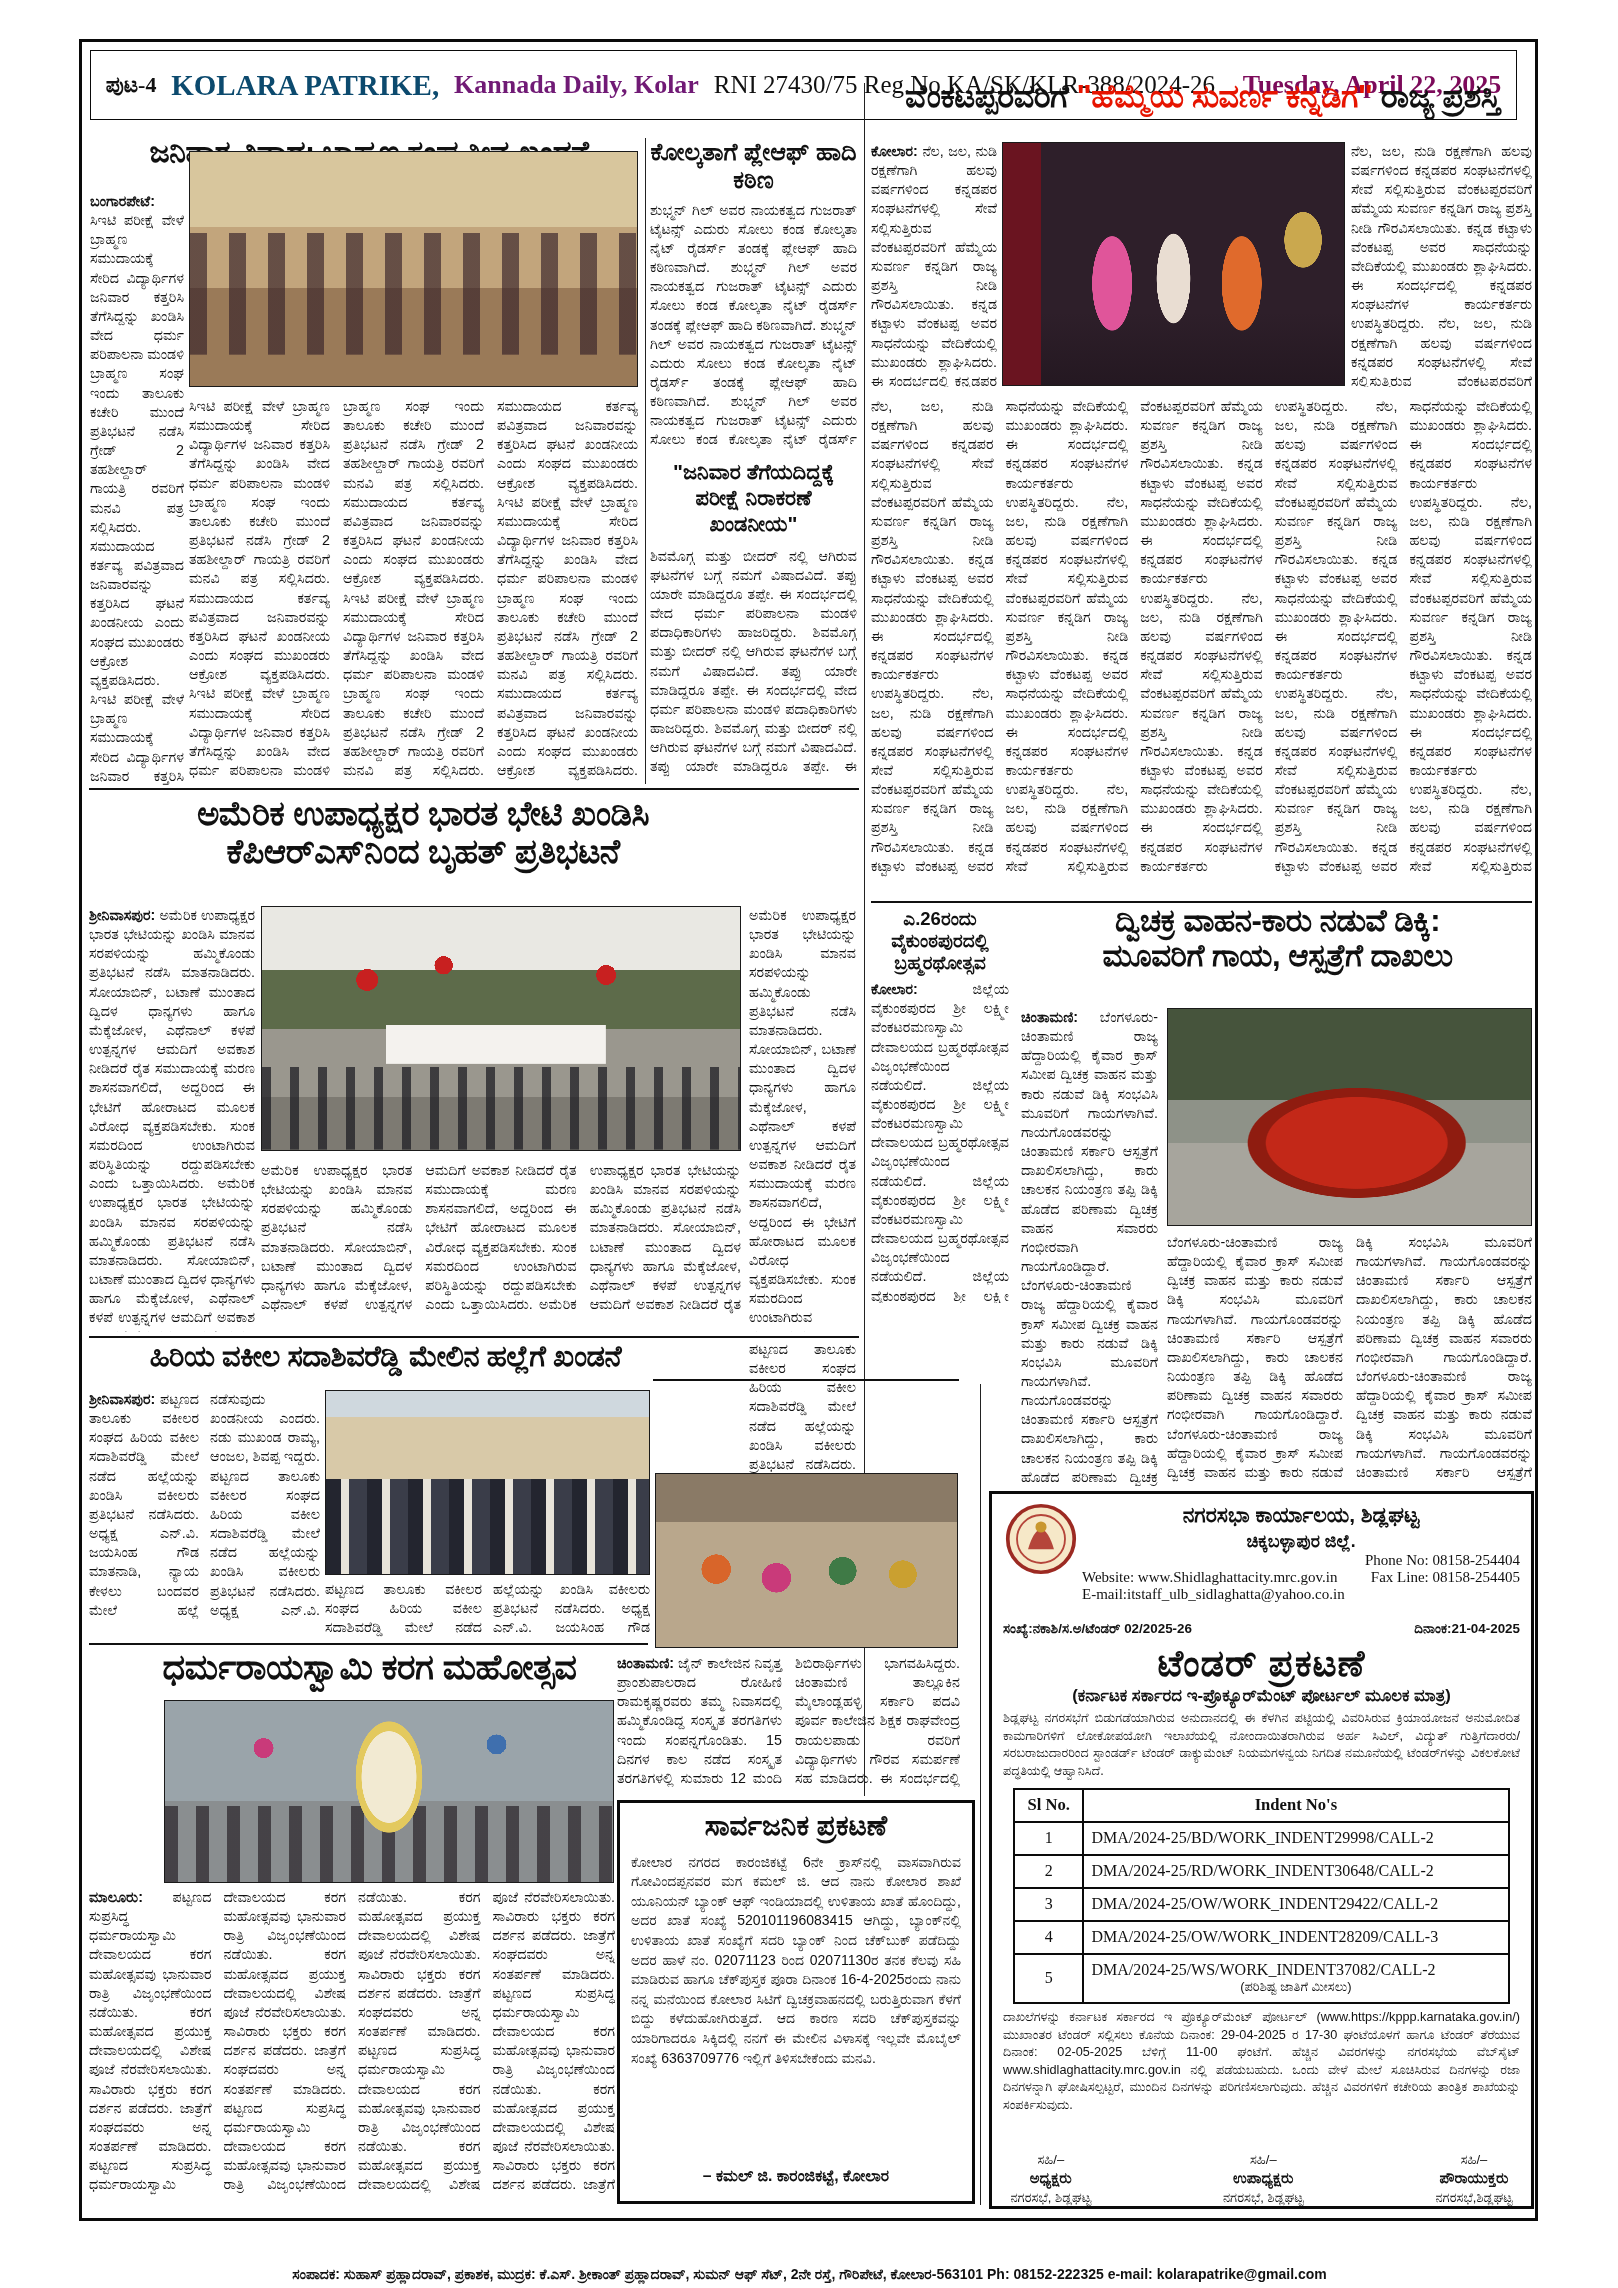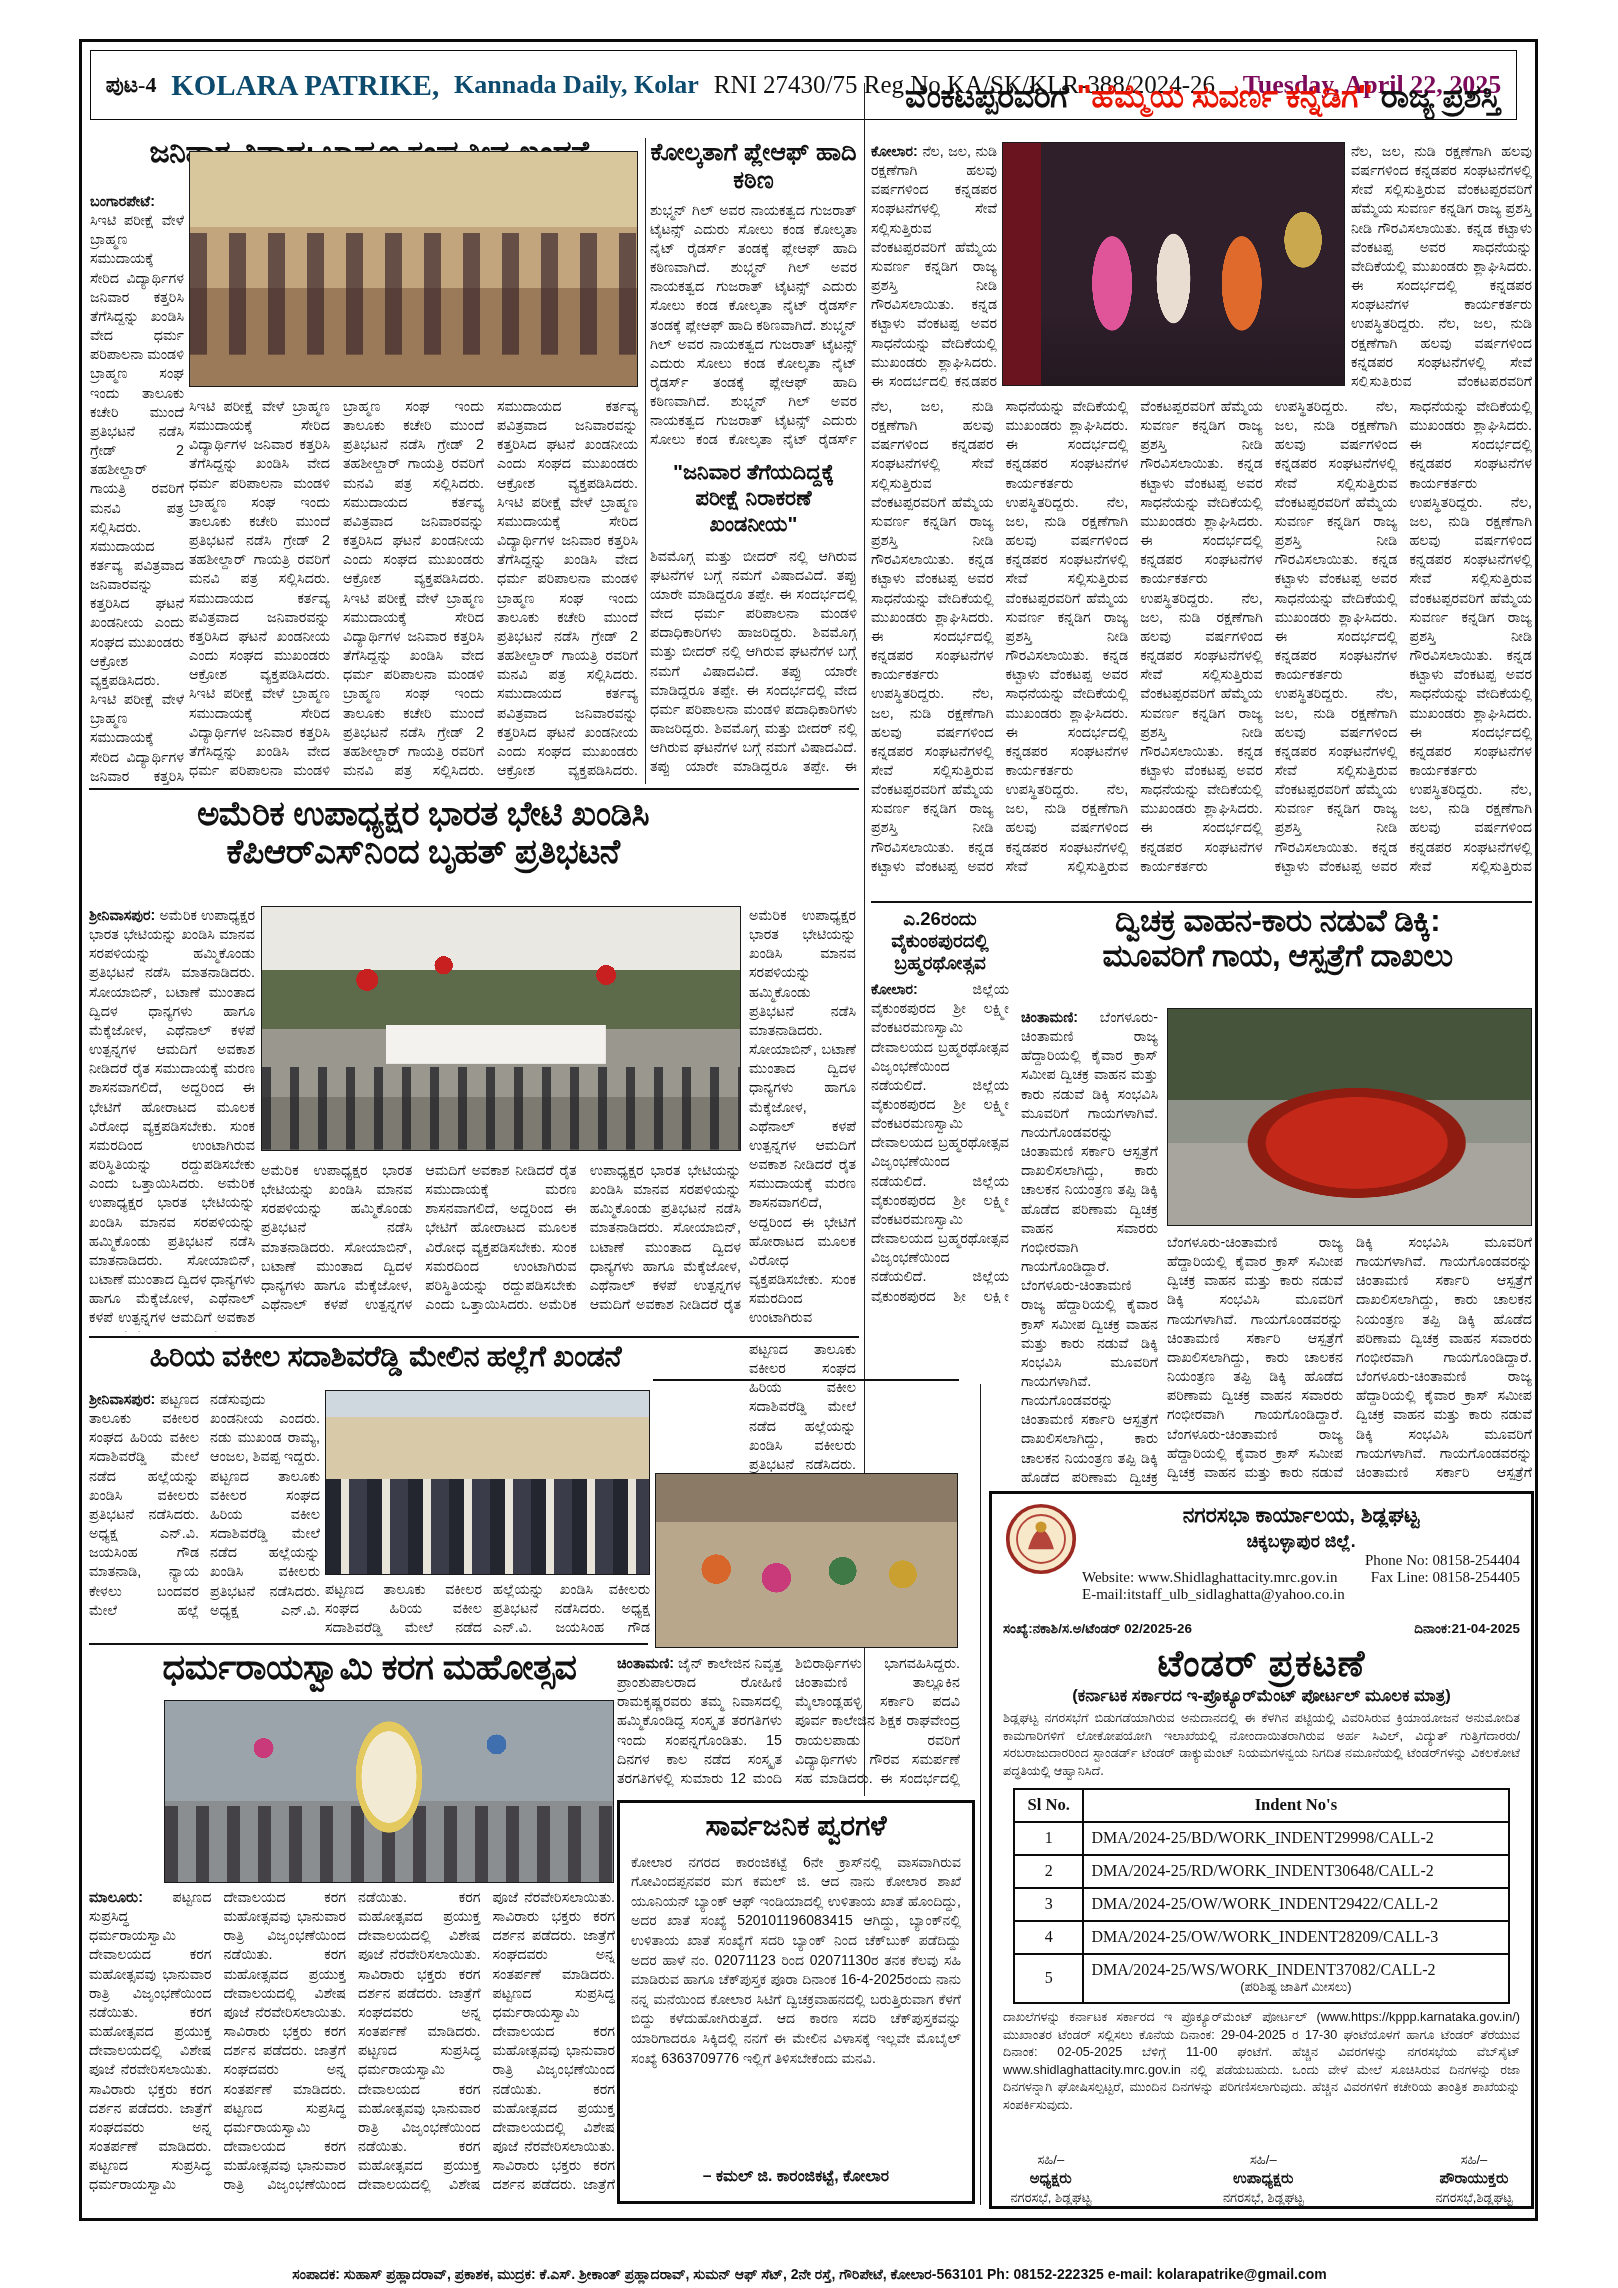--- a/index.html
+++ b/index.html
@@ -54,21 +54,21 @@
 </style>
 </head>
 <body>
 
 <div class="page">
   <div class="frame"></div>
 
   <div class="masthead">
     <span class="m-page">ಪುಟ-4</span>
     <span class="m-title" style="color:#0c4a6e">KOLARA PATRIKE,</span>
-    <span class="m-desc" style="color:#0c4a6e">Kannada Daily, Kolar</span>
+    <span class="m-desc" style="color:#701a75">Kannada Daily, Kolar</span>
     <span class="m-reg">RNI 27430/75 Reg.No.KA/SK/KLR-388/2024-26</span>
     <span class="m-date" style="color:#7c0a5a">Tuesday, April 22, 2025</span>
   </div>
 
   <div class="vr" style="left:645px;top:138px;height:646px"></div>
   <div class="vr" style="left:864px;top:83px;height:1713px"></div>
   <div class="vr" style="left:980px;top:1384px;height:821px"></div>
   <div class="hr" style="left:89px;top:788px;width:770px"></div>
   <div class="hr" style="left:871px;top:901px;width:661px"></div>
   <div class="hr" style="left:89px;top:1336px;width:770px"></div>
@@ -184,21 +184,21 @@
        radial-gradient(circle 14.8px at 40% 60%,#c93a7a 0 99%,transparent 100%),
        radial-gradient(circle 14px at 62% 56%,#3f7a46 0 99%,transparent 100%),
        radial-gradient(circle 14px at 82% 58%,#caa030 0 99%,transparent 100%),
        linear-gradient(180deg,#8a7a66 0 28%,#b9a78c 28% 100%)"></div>
   <div class="art bodytxt" style="left:617px;top:1654px;width:343px;height:140px;column-count:2;column-gap:13px">
     <b class="dateline">ಚಿಂತಾಮಣಿ:</b>
     <span> ಜೈನ್ ಕಾಲೇಜಿನ ನಿವೃತ್ತ ಪ್ರಾಂಶುಪಾಲರಾದ ರೋಹಿಣಿ ರಾಮಕೃಷ್ಣರವರು ತಮ್ಮ ನಿವಾಸದಲ್ಲಿ ಹಮ್ಮಿಕೊಂಡಿದ್ದ ಸಂಸ್ಕೃತ ತರಗತಿಗಳು ಇಂದು ಸಂಪನ್ನಗೊಂಡಿತು. 15 ದಿನಗಳ ಕಾಲ ನಡೆದ ಸಂಸ್ಕೃತ ತರಗತಿಗಳಲ್ಲಿ ಸುಮಾರು 12 ಮಂದಿ ಶಿಬಿರಾರ್ಥಿಗಳು ಭಾಗವಹಿಸಿದ್ದರು. ಚಿಂತಾಮಣಿ ತಾಲ್ಲೂಕಿನ ಮೈಲಾಂಡ್ಲಹಳ್ಳಿ ಸರ್ಕಾರಿ ಪದವಿ ಪೂರ್ವ ಕಾಲೇಜಿನ ಶಿಕ್ಷಕ ರಾಘವೇಂದ್ರ ರಾಯಲಪಾಡು ರವರಿಗೆ ವಿದ್ಯಾರ್ಥಿಗಳು ಗೌರವ ಸಮರ್ಪಣೆ ಸಹ ಮಾಡಿದರು. ಈ ಸಂದರ್ಭದಲ್ಲಿ ವಿದ್ಯಾರ್ಥಿಗಳಿಂದ ಪ್ರತಿಭಾ ಪ್ರದರ್ಶನ ಕಾರ್ಯಕ್ರಮಗಳು ಜರುಗಿದವು. ಯಮುನಾ ರಘುನಾಥ್, ರೇಣುಕಾ ಅಮರನಾಥ್, ಸಿದ್ಧಿಕ್ಕಾ, ಚೇತನ್ ಮುಂತಾದವರು ಕಾರ್ಯಕ್ರಮದಲ್ಲಿ ಉಪಸ್ಥಿತರಿದ್ದರು. ಜೈನ್ ಕಾಲೇಜಿನ ನಿವೃತ್ತ ಪ್ರಾಂಶುಪಾಲರಾದ ರೋಹಿಣಿ ರಾಮಕೃಷ್ಣರವರು ತಮ್ಮ ನಿವಾಸದಲ್ಲಿ ಹಮ್ಮಿಕೊಂಡಿದ್ದ ಸಂಸ್ಕೃತ ತರಗತಿಗಳು ಇಂದು ಸಂಪನ್ನಗೊಂಡಿತು. 15 ದಿನಗಳ ಕಾಲ ನಡೆದ ಸಂಸ್ಕೃತ ತರಗತಿಗಳಲ್ಲಿ ಸುಮಾರು 12 ಮಂದಿ ಶಿಬಿರಾರ್ಥಿಗಳು ಭಾಗವಹಿಸಿದ್ದರು. ಚಿಂತಾಮಣಿ ತಾಲ್ಲೂಕಿನ ಮೈಲಾಂಡ್ಲಹಳ್ಳಿ ಸರ್ಕಾರಿ ಪದವಿ ಪೂರ್ವ ಕಾಲೇಜಿನ ಶಿಕ್ಷಕ ರಾಘವೇಂದ್ರ ರಾಯಲಪಾಡು ರವರಿಗೆ ವಿದ್ಯಾರ್ಥಿಗಳು ಗೌರವ ಸಮರ್ಪಣೆ ಸಹ ಮಾಡಿದರು. ಈ ಸಂದರ್ಭದಲ್ಲಿ ವಿದ್ಯಾರ್ಥಿಗಳಿಂದ ಪ್ರತಿಭಾ ಪ್ರದರ್ಶನ ಕಾರ್ಯಕ್ರಮಗಳು ಜರುಗಿದವು. ಯಮುನಾ ರಘುನಾಥ್, ರೇಣುಕಾ ಅಮರನಾಥ್, ಸಿದ್ಧಿಕ್ಕಾ, ಚೇತನ್ ಮುಂತಾದವರು ಕಾರ್ಯಕ್ರಮದಲ್ಲಿ ಉಪಸ್ಥಿತರಿದ್ದರು.</span>
   </div>
 
   <div class="art box" style="left:617px;top:1800px;width:358px;height:404px">
-    <div class="notice-title">ಸಾರ್ವಜನಿಕ ಪ್ವರಗಳೆ</div>
+    <div class="notice-title">ಸಾರ್ವಜನಿಕ ಪ್ರಕಟಣೆ</div>
     <div class="notice-body" style="height:305px;overflow:hidden">ಕೋಲಾರ ನಗರದ ಕಾರಂಜಿಕಟ್ಟೆ 6ನೇ ಕ್ರಾಸ್‌ನಲ್ಲಿ ವಾಸವಾಗಿರುವ ಗೋವಿಂದಪ್ಪನವರ ಮಗ ಕಮಲ್ ಜಿ. ಆದ ನಾನು ಕೋಲಾರ ಶಾಖೆ ಯೂನಿಯನ್ ಬ್ಯಾಂಕ್ ಆಫ್ ಇಂಡಿಯಾದಲ್ಲಿ ಉಳಿತಾಯ ಖಾತೆ ಹೊಂದಿದ್ದು, ಅದರ ಖಾತೆ ಸಂಖ್ಯೆ 520101196083415 ಆಗಿದ್ದು, ಬ್ಯಾಂಕ್‌ನಲ್ಲಿ ಉಳಿತಾಯ ಖಾತೆ ಸಂಖ್ಯೆಗೆ ಸದರಿ ಬ್ಯಾಂಕ್ ನಿಂದ ಚೆಕ್‌ಬುಕ್ ಪಡೆದಿದ್ದು ಅದರ ಹಾಳೆ ನಂ. 02071123 ರಿಂದ 02071130ರ ತನಕ ಕೆಲವು ಸಹಿ ಮಾಡಿರುವ ಹಾಗೂ ಚೆಕ್‌ಪುಸ್ತಕ ಪೂರಾ ದಿನಾಂಕ 16-4-2025ರಂದು ನಾನು ನನ್ನ ಮನೆಯಿಂದ ಕೋಲಾರ ಸಿಟಿಗೆ ದ್ವಿಚಕ್ರವಾಹನದಲ್ಲಿ ಬರುತ್ತಿರುವಾಗ ಕೆಳಗೆ ಬಿದ್ದು ಕಳೆದುಹೋಗಿರುತ್ತದೆ. ಆದ ಕಾರಣ ಸದರಿ ಚೆಕ್‌ಪುಸ್ತಕವನ್ನು ಯಾರಿಗಾದರೂ ಸಿಕ್ಕಿದಲ್ಲಿ ನನಗೆ ಈ ಮೇಲಿನ ವಿಳಾಸಕ್ಕೆ ಇಲ್ಲವೇ ಮೊಬೈಲ್ ಸಂಖ್ಯೆ 6363709776 ಇಲ್ಲಿಗೆ ತಿಳಿಸಬೇಕೆಂದು ಮನವಿ.</div>
     <div class="notice-sign">– ಕಮಲ್ ಜಿ. ಕಾರಂಜಿಕಟ್ಟೆ, ಕೋಲಾರ</div>
   </div>
 
   <div class="art hl" style="left:148px;top:1647px;width:443px;height:46px;font-size:35px">ಧರ್ಮರಾಯಸ್ವಾಮಿ ಕರಗ ಮಹೋತ್ಸವ</div>
   <div class="photo" style="left:164px;top:1700px;width:450px;height:183px;
        background-image:radial-gradient(ellipse 39px 65px at 50% 42%,#f2ead2 0 70%,#e3c95e 71% 85%,transparent 86%),
        radial-gradient(circle 10px at 22% 26%,#c93a7a 0 99%,transparent 100%),
        radial-gradient(circle 10px at 74% 24%,#3f6fae 0 99%,transparent 100%),
        repeating-linear-gradient(90deg,rgba(40,34,40,.7) 0 13px,rgba(40,34,40,0) 13px 31px),

